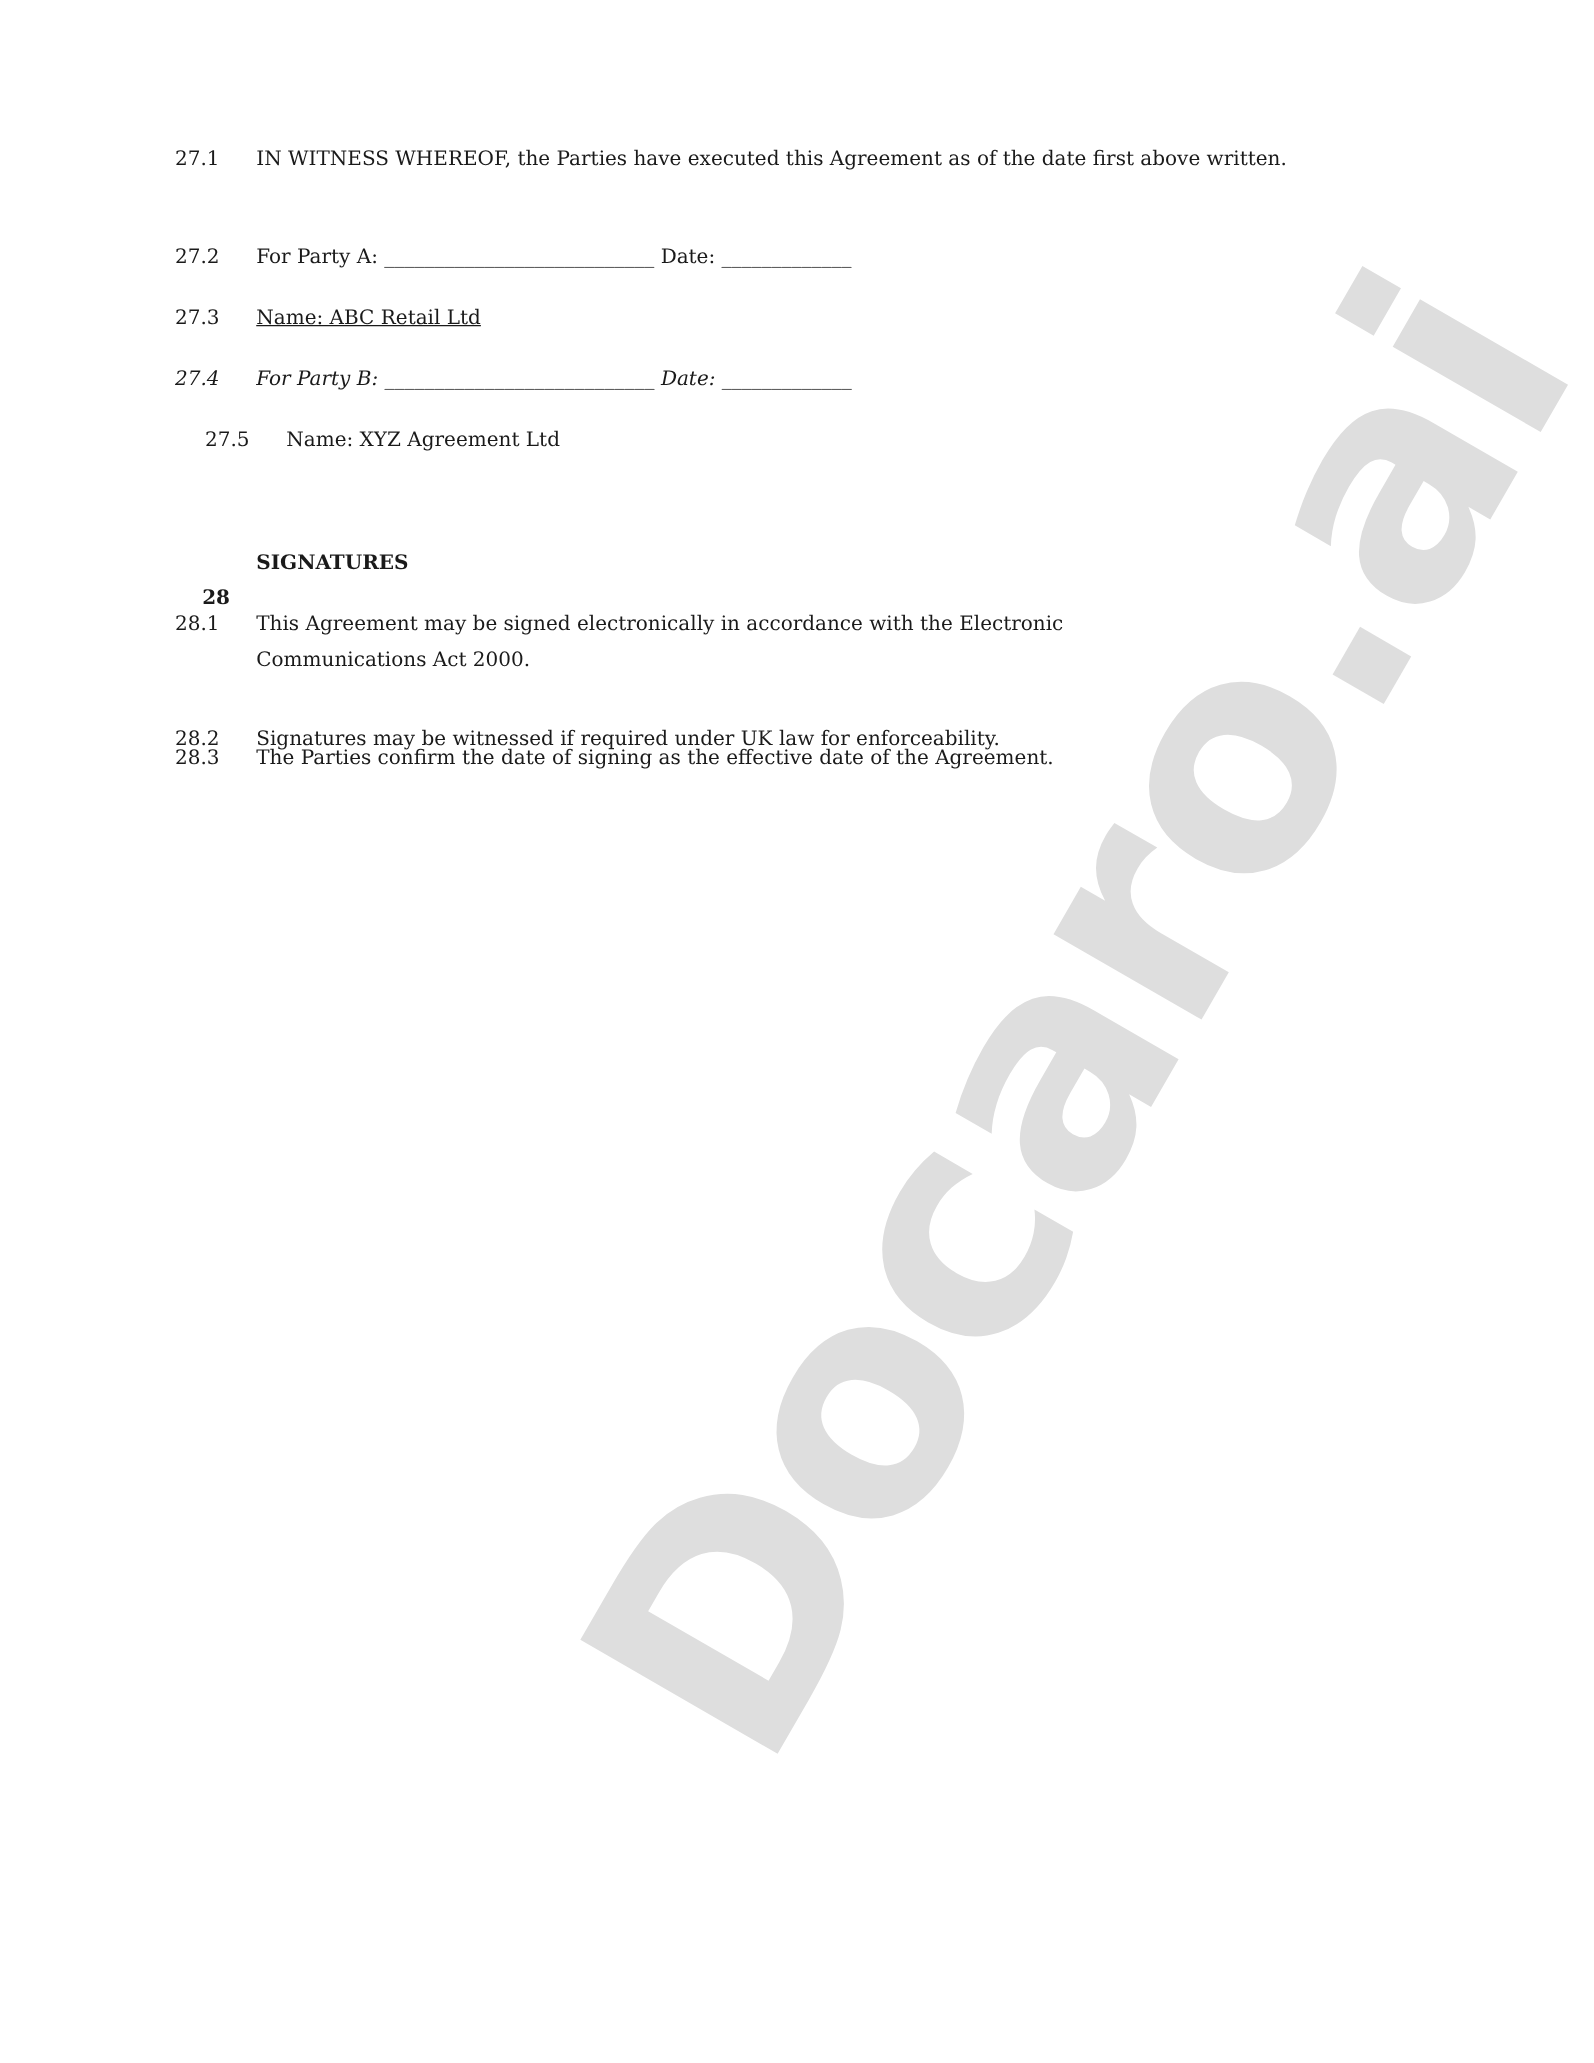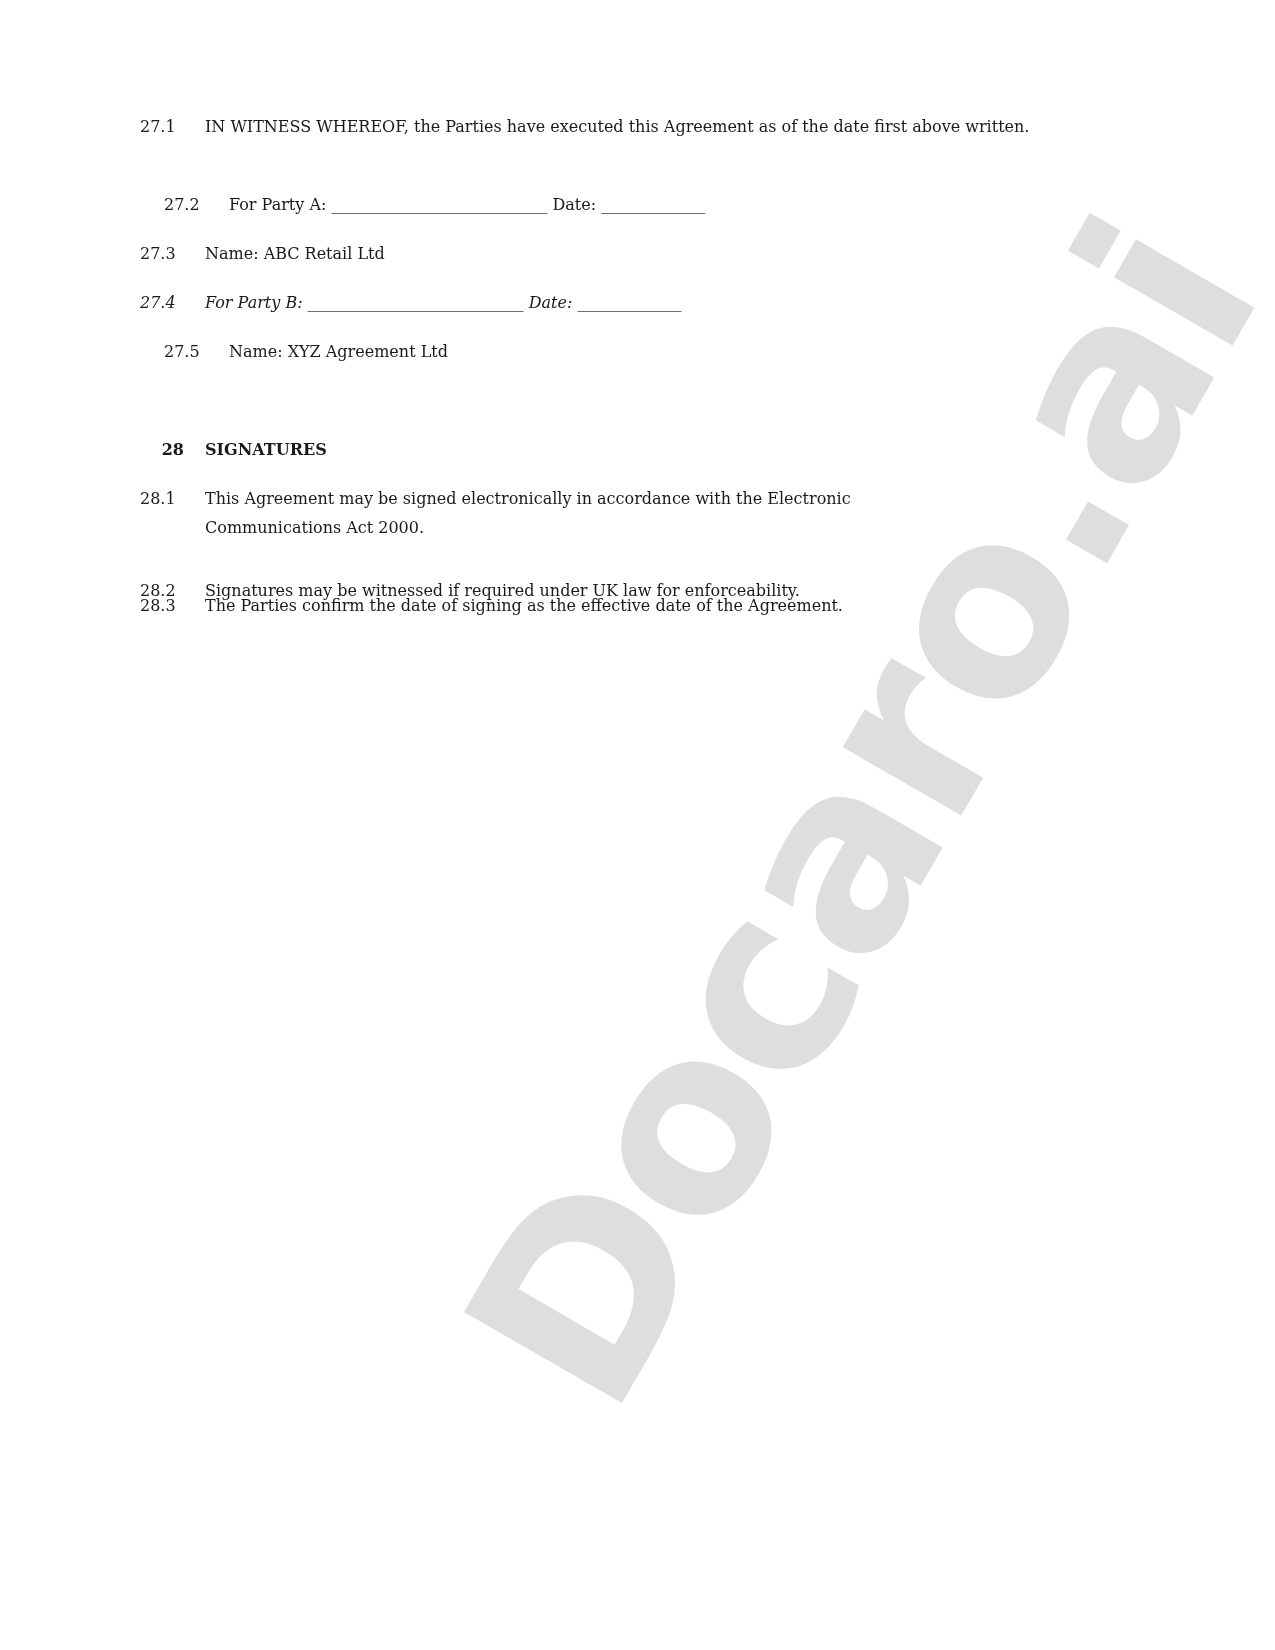--- a/index.html
+++ b/index.html
@@ -3,44 +3,44 @@
 <meta charset="utf-8">
 <style>
   html, body { margin: 0; padding: 0; background: #ffffff; }
   body { width: 1275px; height: 1650px; position: relative; overflow: hidden;
          font-family: "DejaVu Serif", "Liberation Serif", serif; color: #1a1a1a; }
   .page { position: absolute; left: 0; top: 0; width: 1275px; height: 1650px; }
   .clause { position: absolute; left: 140px; width: 960px; font-size: 16px; line-height: 29px; }
   .clause .num { position: absolute; left: 0; top: 0; width: 56px; }
   .clause .txt { margin-left: 65px; display: block; }
   .heading { font-weight: bold; }
-  .heading .num { text-align: right; width: 44px; }
+  .heading .num { text-align: right; width: 44px; margin-top: 28px; }
   .watermark { position: absolute; left: 210px; top: 690px;
                font-family: "DejaVu Sans", sans-serif; font-weight: bold;
                font-size: 250px; color: #dedede; letter-spacing: -4px;
                transform: rotate(-60deg); transform-origin: center center;
                white-space: nowrap; pointer-events: none; z-index: 0; line-height: 1; }
   .content { position: relative; z-index: 1; }
 </style>
 </head>
 <body>
 
 <div class="page">
   <div class="watermark">Docaro.ai</div>
 
   <div class="content">
     <div class="clause" style="top:112px; width:925px;">
       <span class="num">27.1</span>
       <span class="txt">IN WITNESS WHEREOF, the Parties have executed this Agreement as of the date first above written.</span>
     </div>
-    <div class="clause" style="top:190px;margin-left:24px;">
+    <div class="clause" style="top:190px;">
       <span class="num">27.2</span>
       <span class="txt">For Party A: ___________________________ Date: _____________</span>
     </div>
-    <div class="clause" style="top:239px;">
+    <div class="clause" style="top:239px;text-decoration:underline;">
       <span class="num">27.3</span>
       <span class="txt">Name: ABC Retail Ltd</span>
     </div>
     <div class="clause" style="top:288px;font-style:italic;">
       <span class="num">27.4</span>
       <span class="txt">For Party B: ___________________________ Date: _____________</span>
     </div>
     <div class="clause" style="top:337px;margin-left:24px;">
       <span class="num">27.5</span>
       <span class="txt">Name: XYZ Agreement Ltd</span>

